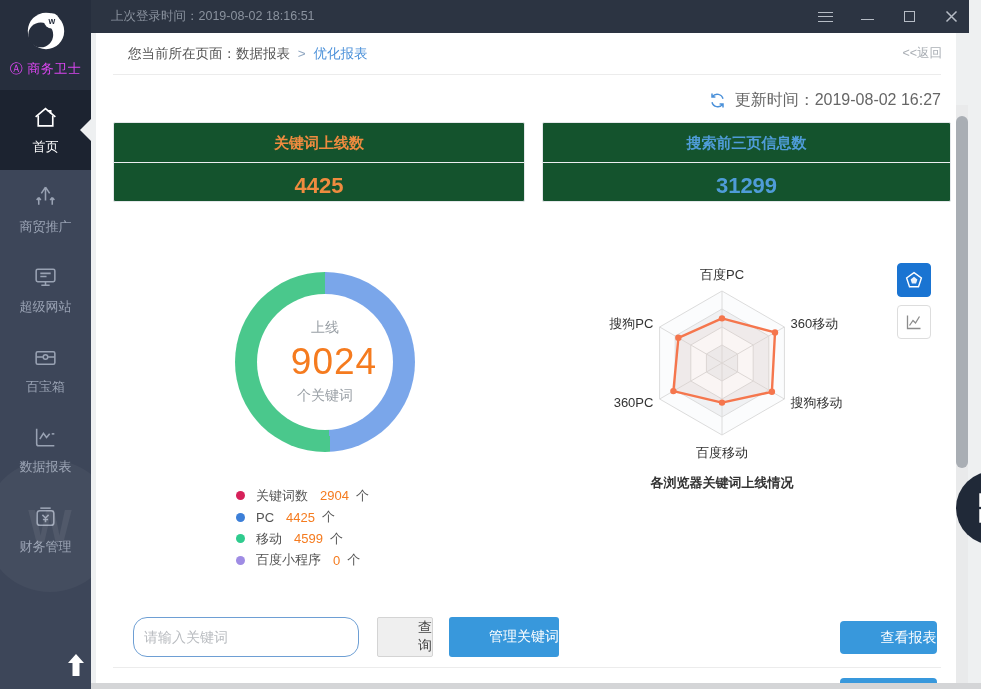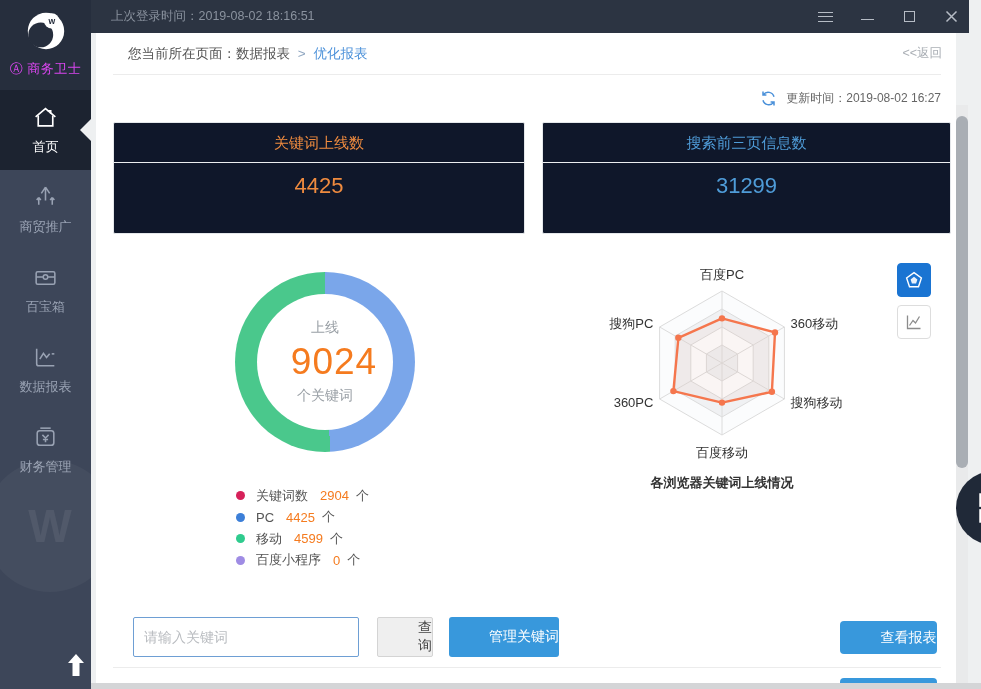--- a/index.html
+++ b/index.html
@@ -35,24 +35,24 @@
   .panel { position:absolute; left:96px; top:33px; width:860px; height:650px; background:#fff; overflow:hidden; }
   .bc-row { position:absolute; left:0; top:0; right:0; height:41px; line-height:41px; padding-left:32px; font-size:13.5px; color:#555; }
   .bc-link { color:#4a90d9; cursor:pointer; }
   .bc-sep { color:#8fa6c0; margin:0 4px; }
   .back-link { position:absolute; right:14px; top:0; line-height:41px; font-size:12.5px; color:#aaafb5; cursor:pointer; }
   .hr1 { position:absolute; left:17px; right:15px; top:41px; border-top:1px solid #ececec; }
   .tabs-row { position:absolute; left:17px; top:49px; display:flex; gap:30px; }
   .tab { font-size:15px; color:#333; padding:9px 2px 10px; cursor:pointer; border-bottom:3px solid transparent; }
   .tab.active { color:#4f9bd9; border-bottom-color:#4a90d9; }
   .update-area { position:absolute; right:15px; top:57px; display:flex; align-items:center; gap:9px;
-    font-size:12px; color:#666; }
+    font-size:16px; color:#666; }
   .refresh-ic { cursor:pointer; display:block; }
 
-  .card { position:absolute; top:89px; height:112px; background:#0f172a; border:1px solid #e4e7ea; border-radius:2px; }
+  .card { position:absolute; top:89px; height:80px; background:#14532d; border:1px solid #e4e7ea; border-radius:2px;font-weight:bold; }
   .card1 { left:17px; width:412px; }
   .card2 { left:446px; width:409px; }
   .card-title { height:40px; line-height:40px; text-align:center; font-size:15px; border-bottom:1px solid #eceef0; }
   .card-value { height:46px; line-height:46px; text-align:center; font-size:22px; }
   .card1 .card-title, .card1 .card-value { color:#ef8b3f; }
   .card2 .card-title, .card2 .card-value { color:#4f9cd8; }
 
   
   .donut-wrap { position:absolute; left:139px; top:239px; width:180px; height:180px; }
   .donut-ring { position:absolute; inset:0; border-radius:50%; }
@@ -75,21 +75,21 @@
     font-size:13px; font-weight:bold; color:#333; }
 
   .toggle-btn { position:absolute; left:801px; width:34px; height:34px; border-radius:4px; cursor:pointer;
     display:flex; align-items:center; justify-content:center; background:#fff; border:1px solid #ddd; }
   .toggle-btn.active { background:#1a74d2; border-color:#1a74d2; }
   .tgl-radar { top:230px; }
   .tgl-line { top:272px; }
 
   
   .kw-input { position:absolute; left:37px; top:584px; width:226px; height:40px; border:1px solid #6e9fd4;
-    border-radius:2px; padding:0 10px; font-size:14px; color:#333; outline:none;
+    border-radius:14px; padding:0 10px; font-size:14px; color:#333; outline:none;
     font-family:"Liberation Sans","DejaVu Sans",sans-serif; }
   .kw-input::placeholder { color:#b9bcc0; }
   .btn { cursor:pointer; border:none; font-size:14px; border-radius:2px;
     font-family:"Liberation Sans","DejaVu Sans",sans-serif;padding-left:40px; }
   .btn-query { position:absolute; left:281px; top:584px; width:56px; height:40px; background:#efefef;
     border:1px solid #d4d4d4; color:#444; }
   .btn-manage { position:absolute; left:353px; top:584px; width:110px; height:40px; background:#3898dc; color:#fff; border-radius:3px; }
   .btn-report { position:absolute; left:744px; top:588px; width:97px; height:33px; background:#3898dc; color:#fff; border-radius:4px; }
   .hr2 { position:absolute; left:17px; right:15px; top:634px; border-top:1px solid #ececec; }
   .btn-partial { position:absolute; left:744px; top:645px; width:97px; height:20px; background:#3898dc; border-radius:4px; cursor:pointer; }
@@ -127,20 +127,28 @@
       </svg>
       <span>首页</span>
     </div>
     <div class="menu-item">
       <svg viewBox="0 0 26 26" fill="none" stroke="currentColor" stroke-width="1.5">
         <path d="M13 3 L17 9 M13 3 L9 9 M13 3 V16"></path>
         <path d="M6.5 13 V20 M6.5 13 L4.5 15.5 M6.5 13 L8.5 15.5"></path>
         <path d="M19.5 13 V20 M19.5 13 L17.5 15.5 M19.5 13 L21.5 15.5"></path>
       </svg>
       <span>商贸推广</span>
+    </div>
+    <div class="menu-item">
+      <svg viewBox="0 0 26 26" fill="none" stroke="currentColor" stroke-width="1.5">
+        <rect x="4" y="5" width="18" height="12" rx="1.5"></rect>
+          <path d="M8 9 H18 M8 12 H14"></path>
+          <path d="M13 17 V20 M9 20.5 H17"></path>
+      </svg>
+      <span>超级网站</span>
     </div>
     <div class="menu-item">
       <svg viewBox="0 0 26 26" fill="none" stroke="currentColor" stroke-width="1.5">
         <rect x="4" y="7.5" width="18" height="12" rx="1.5"></rect>
           <path d="M4 12.5 H10.5 M15.5 12.5 H22"></path>
           <circle cx="13" cy="12.5" r="2.2"></circle>
       </svg>
       <span>百宝箱</span>
     </div>
     <div class="menu-item">

